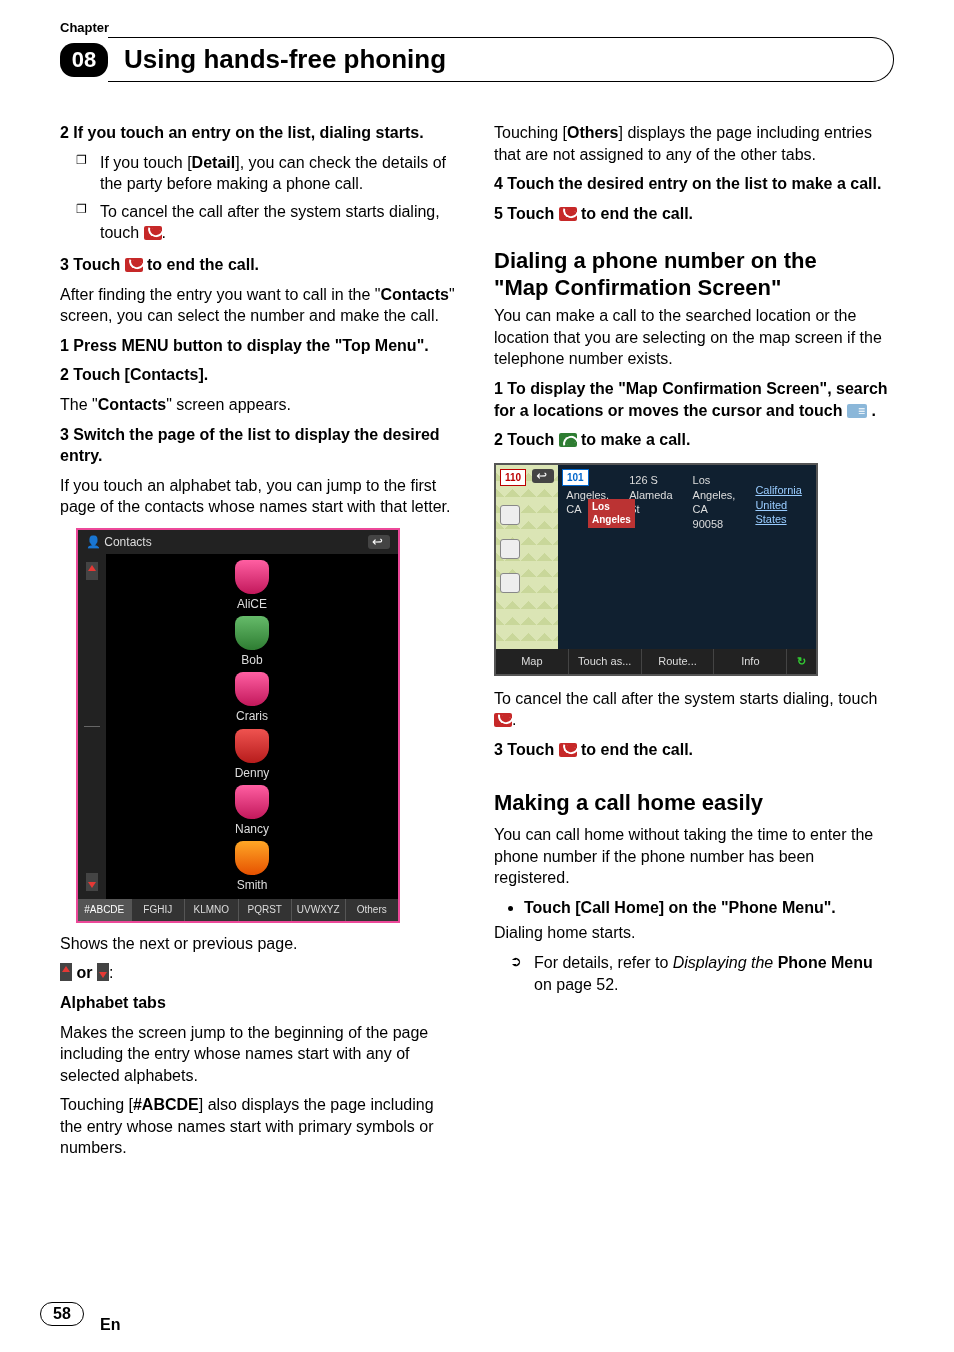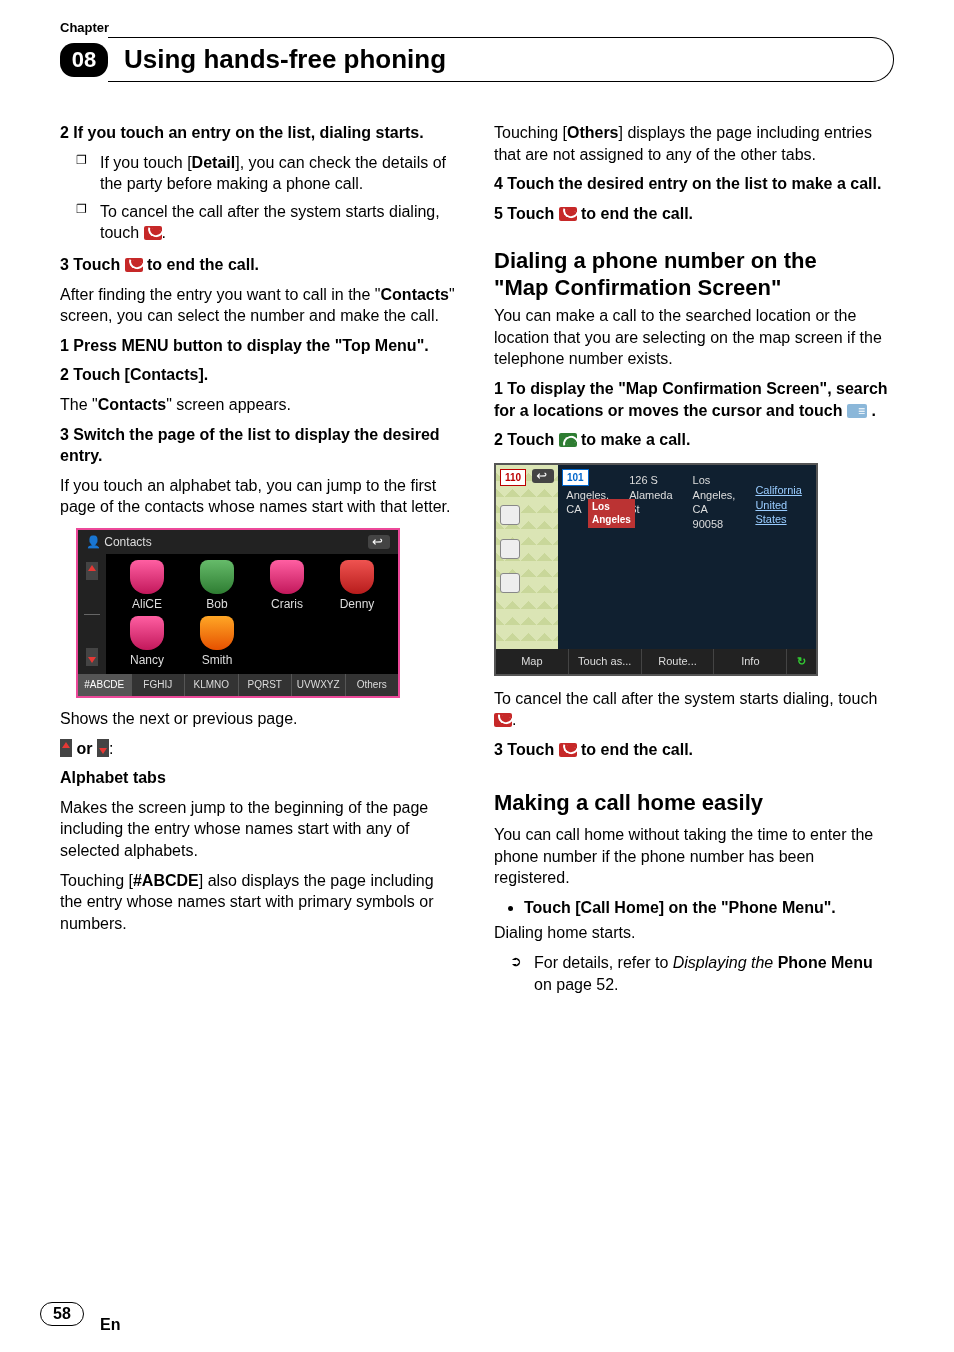--- a/index.html
+++ b/index.html
@@ -187,21 +187,21 @@
   .contacts-side {
     width:28px;
     display:flex;flex-direction:column;justify-content:space-between;
     align-items:center;
     padding:8px 0;
     background:#222;
   }
   .contacts-grid {
     flex:1;
     display:grid;
-    grid-template-columns:repeat(4,1fr);
+    grid-template-columns:repeat(1,1fr);
     gap:4px;
     padding:6px 8px;
     background:#000;
   }
   .contact-item { text-align:center; }
   .silhouette {
     width:34px;height:34px;margin:0 auto 2px;
     border-radius:8px 8px 16px 16px;
   }
   .s-pink{background:linear-gradient(#ff5fa2,#c2185b);}

